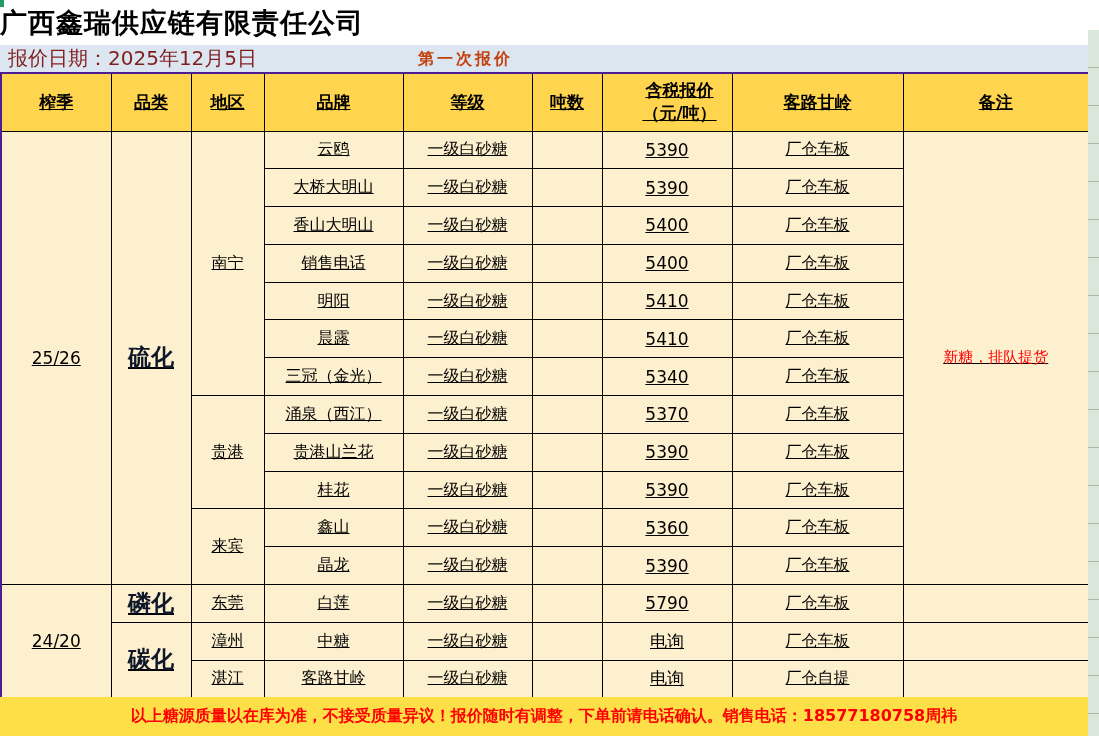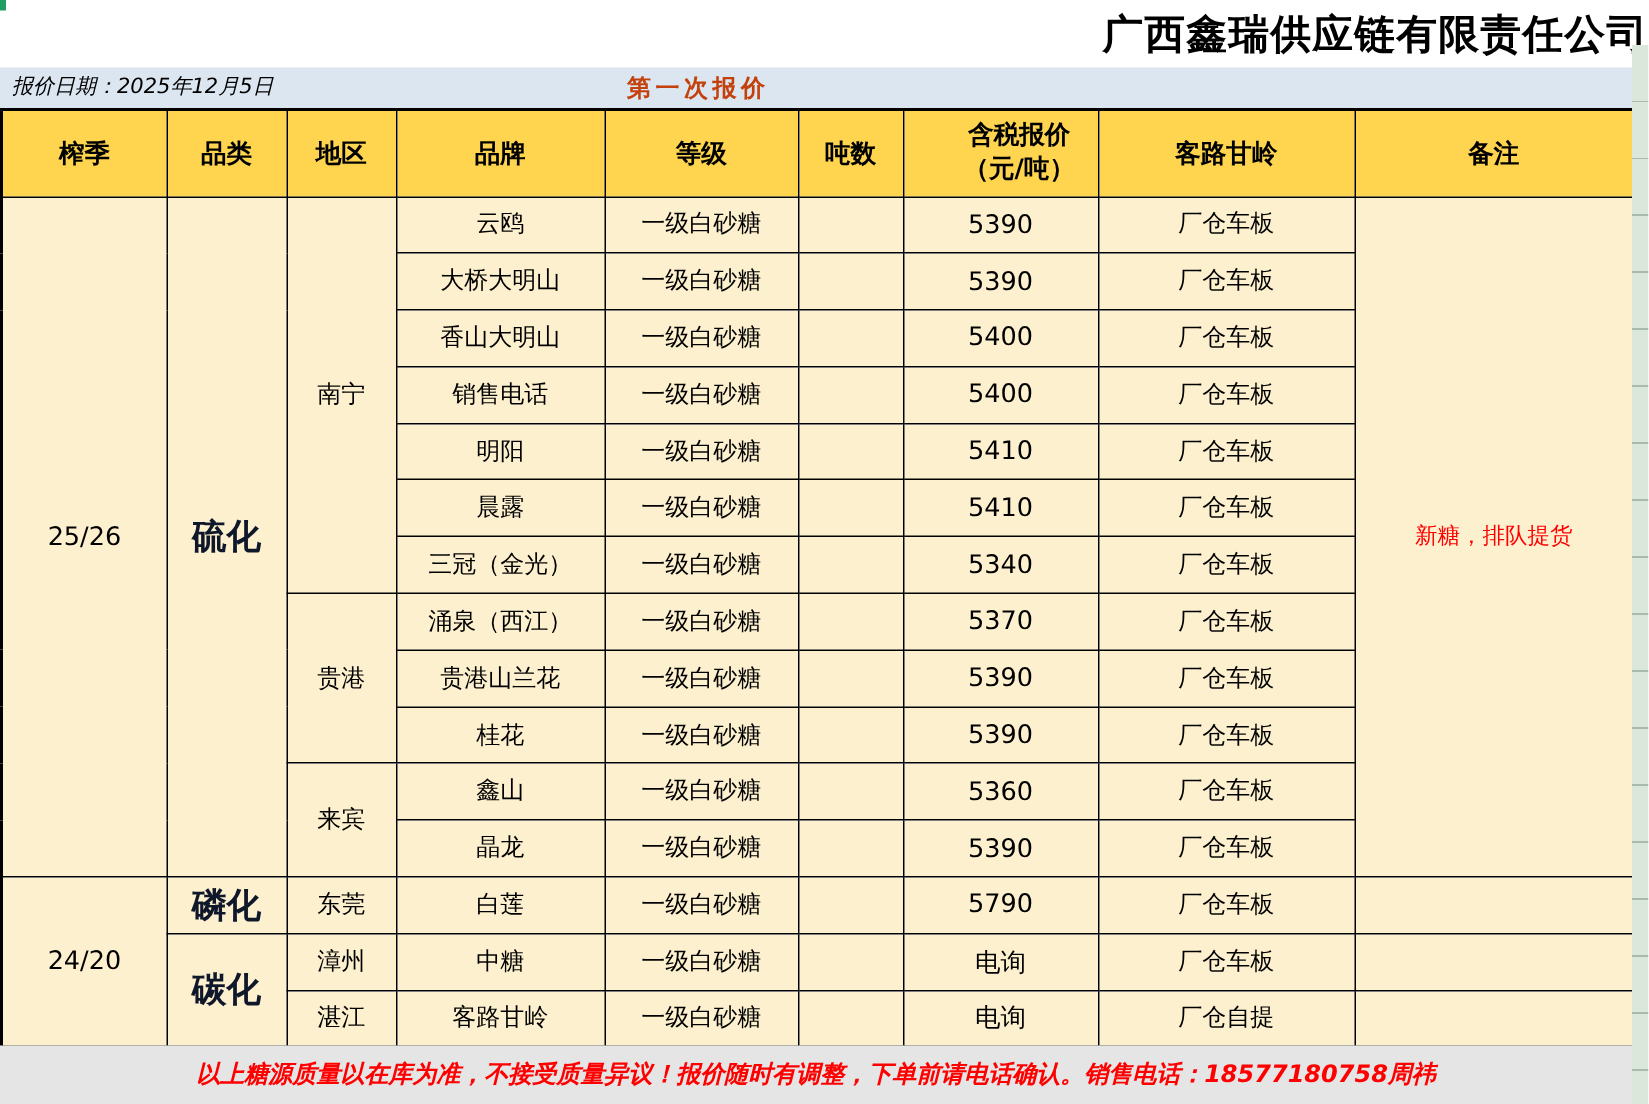--- a/index.html
+++ b/index.html
@@ -2,45 +2,45 @@
 <html><head>
 <meta charset="utf-8">
 <style>
   html,body{margin:0;padding:0;}
   body{font-family:"DejaVu Sans","Liberation Sans",sans-serif;background:#fff;}
   .page{position:relative;width:1099px;height:736px;background:#fff;overflow:hidden;}
 
   .corner-artifact{position:absolute;left:0;top:0;width:4px;height:7px;background:#1f9e63;}
 
   .title-bar{position:absolute;left:0;top:0;width:1099px;height:45px;
-    display:flex;align-items:center;justify-content:flex-end;}
+    display:flex;align-items:center;justify-content:flex-start;}
   .title-bar .t{font-size:27px;font-weight:700;color:#000;letter-spacing:1px;}
 
   .date-bar{position:absolute;left:0;top:45px;width:1088px;height:27px;
     background:#dce6f1;border-bottom:0;}
-  .date-bar .d{position:absolute;left:8px;top:0;line-height:27px;font-size:14px;color:#000000;font-style:italic;}
+  .date-bar .d{position:absolute;left:8px;top:0;line-height:27px;font-size:20px;color:#7f1d1d;}
   .date-bar .r{position:absolute;left:418px;top:0;line-height:27px;font-size:16px;
     font-weight:700;color:#c2410c;letter-spacing:3px;}
 
   table.grid{position:absolute;left:0;top:72px;width:1088px;height:625px;
-    border-collapse:collapse;table-layout:fixed;border:2px solid #000000;}
+    border-collapse:collapse;table-layout:fixed;border:2px solid #4c1d95;text-decoration:underline;}
   .grid th,.grid td{border:1px solid #000;padding:0 2px;text-align:center;vertical-align:middle;
     overflow:hidden;white-space:nowrap;}
   .grid thead tr{height:58px;}
   .grid tbody tr{height:37.8px;}
   .grid th{background:#ffd44e;font-size:17px;font-weight:700;color:#000;}
   .grid td{background:#fdf0ce;font-size:16px;font-weight:400;color:#000;}
   .grid td.num{font-size:17px;}
   .grid td.season{font-size:17px;}
   .grid td.red-bold{color:#0f172a;font-weight:700;font-size:23px;}
   .grid td.red-note{color:#ff0000;font-weight:400;font-size:15px;}
   .hdr-2l span{display:block;line-height:1.35;padding-left:25px;}
 
-  .footer-bar{position:absolute;left:0;top:697px;width:1088px;height:39px;background:#e5e5e5;
-    display:flex;align-items:center;justify-content:center;font-style:italic;}
+  .footer-bar{position:absolute;left:0;top:697px;width:1088px;height:39px;background:#fde047;
+    display:flex;align-items:center;justify-content:center;}
   .footer-bar .n{color:#ff0000;font-weight:700;font-size:16px;}
   .footer-bar .s{color:#ff0000;font-weight:700;font-size:16px;}
 
   .sheet-strip{position:absolute;left:1088px;top:30px;width:11px;height:706px;
     background:repeating-linear-gradient(to bottom,#dbe7db 0px,#dbe7db 37px,#a9b9aa 37px,#a9b9aa 38px);}
 </style>
 </head>
 <body>
 
 <div class="page">

